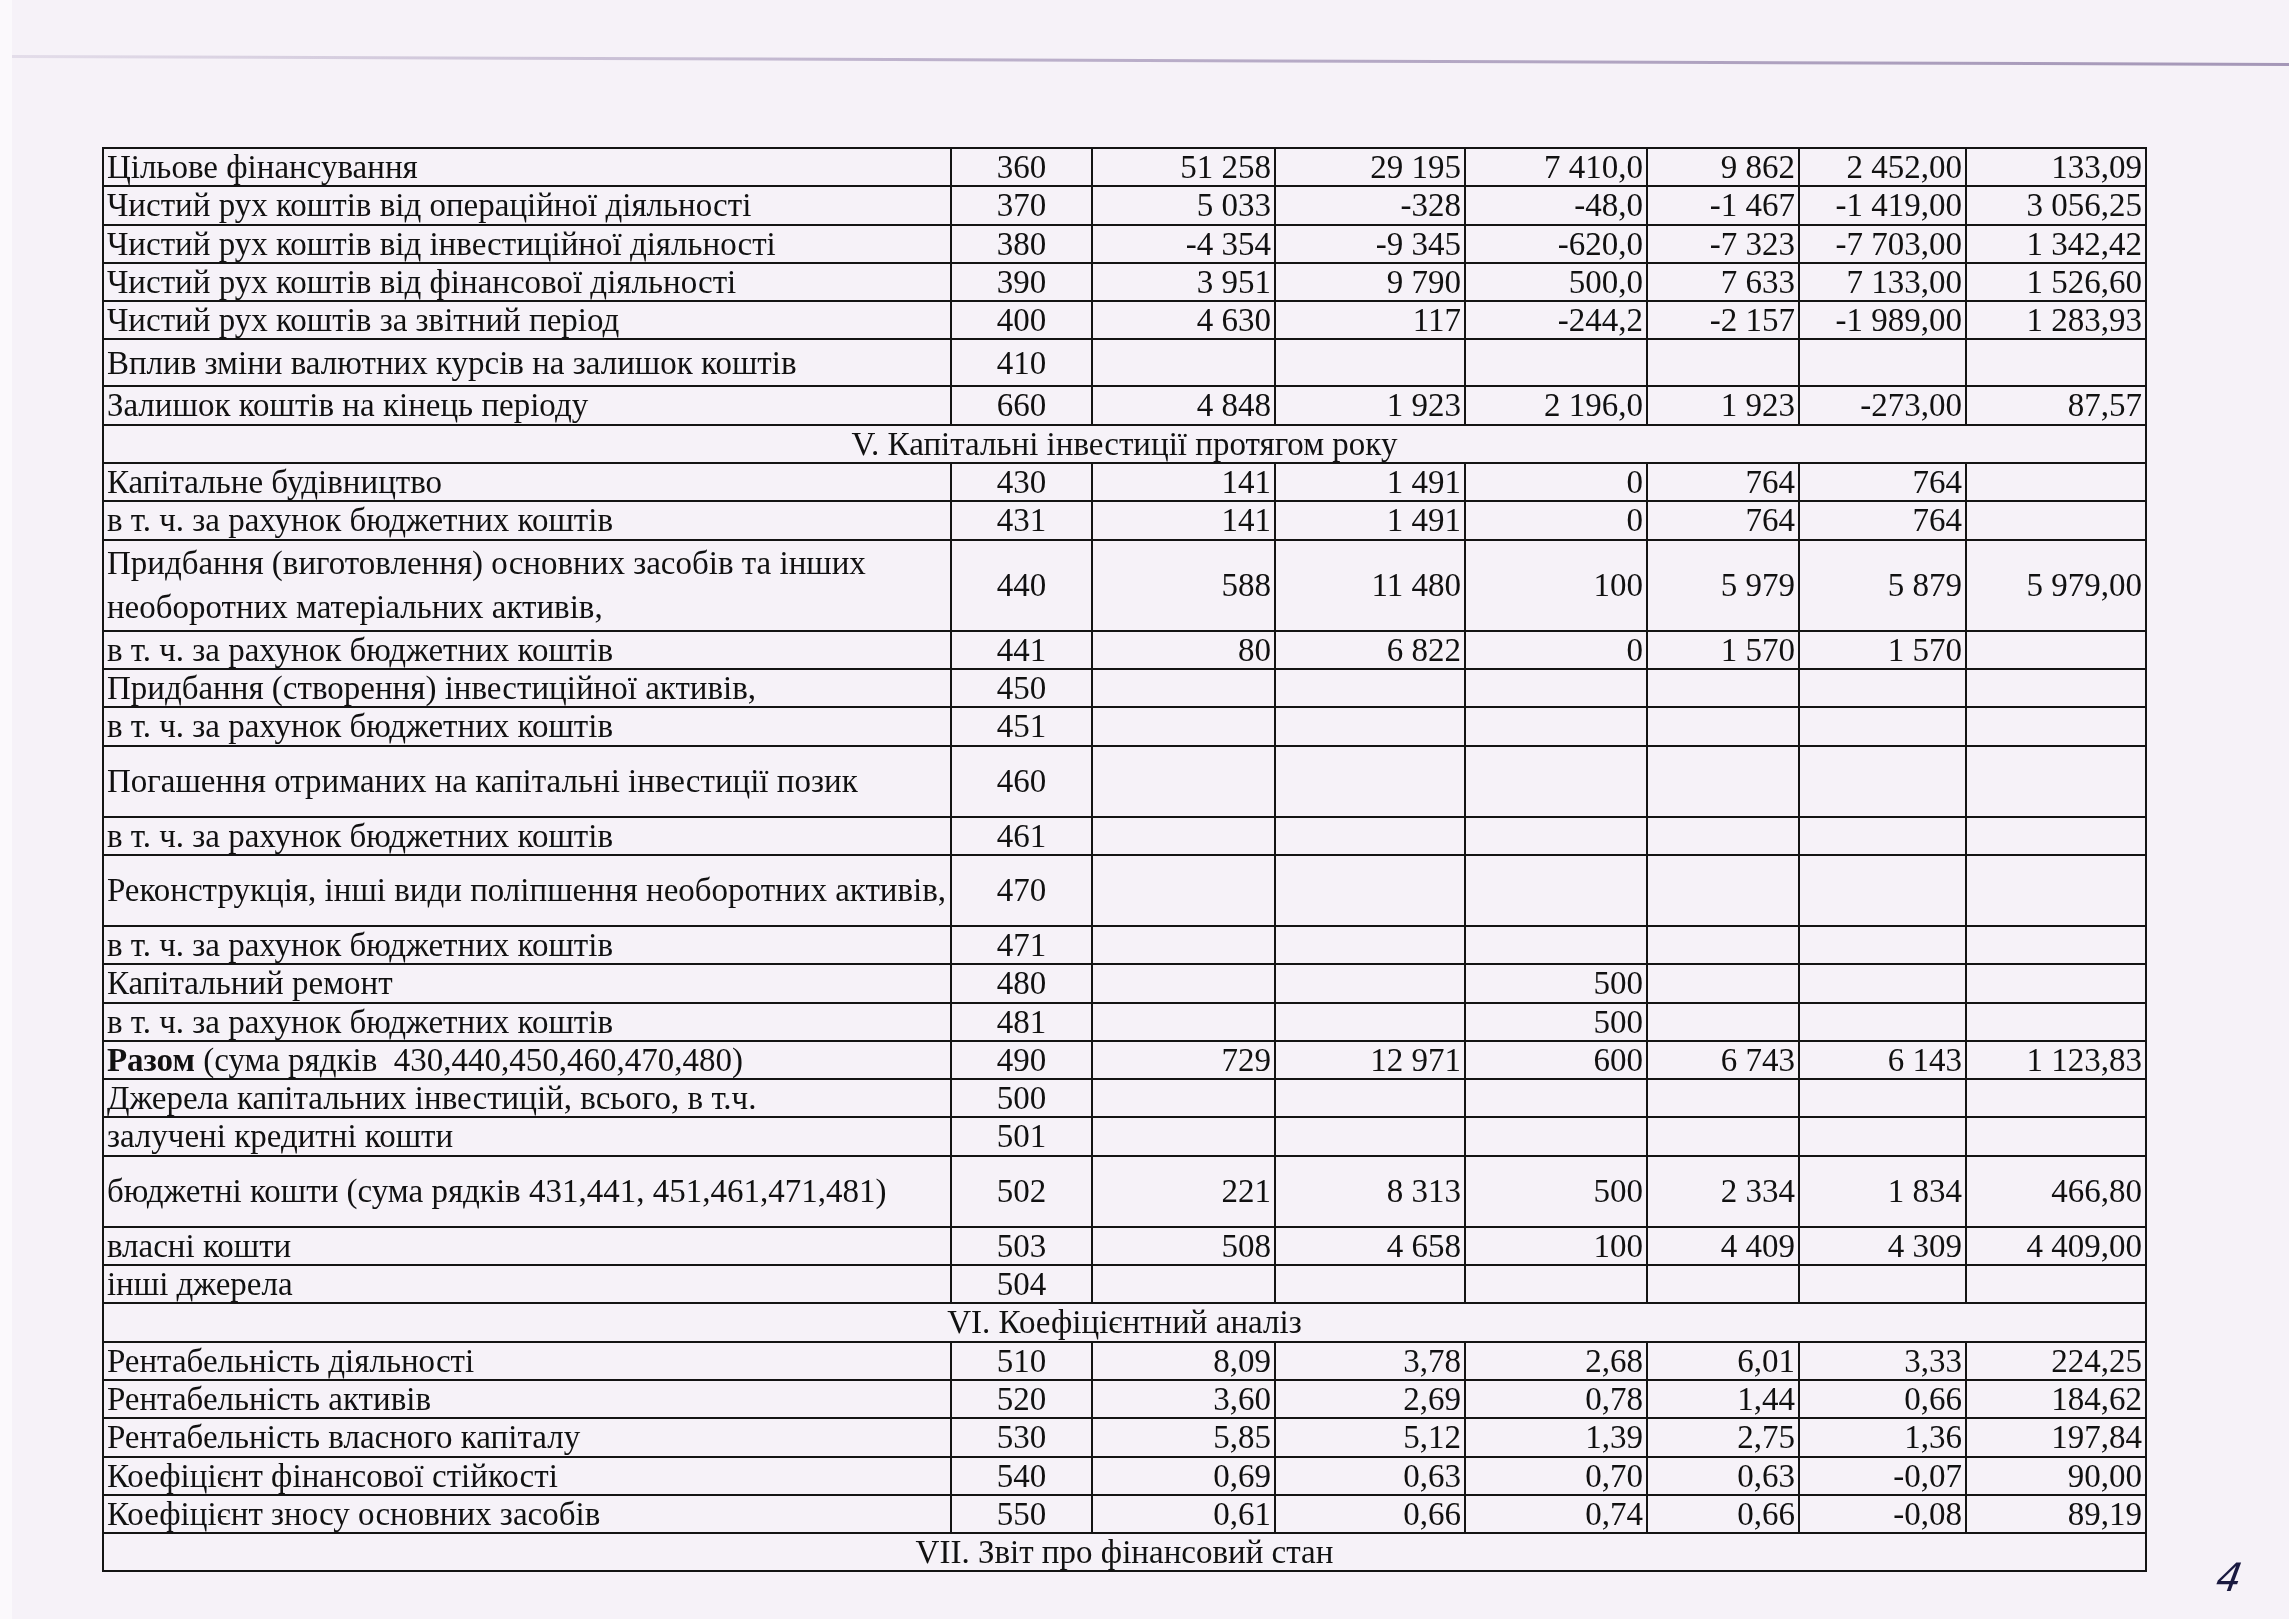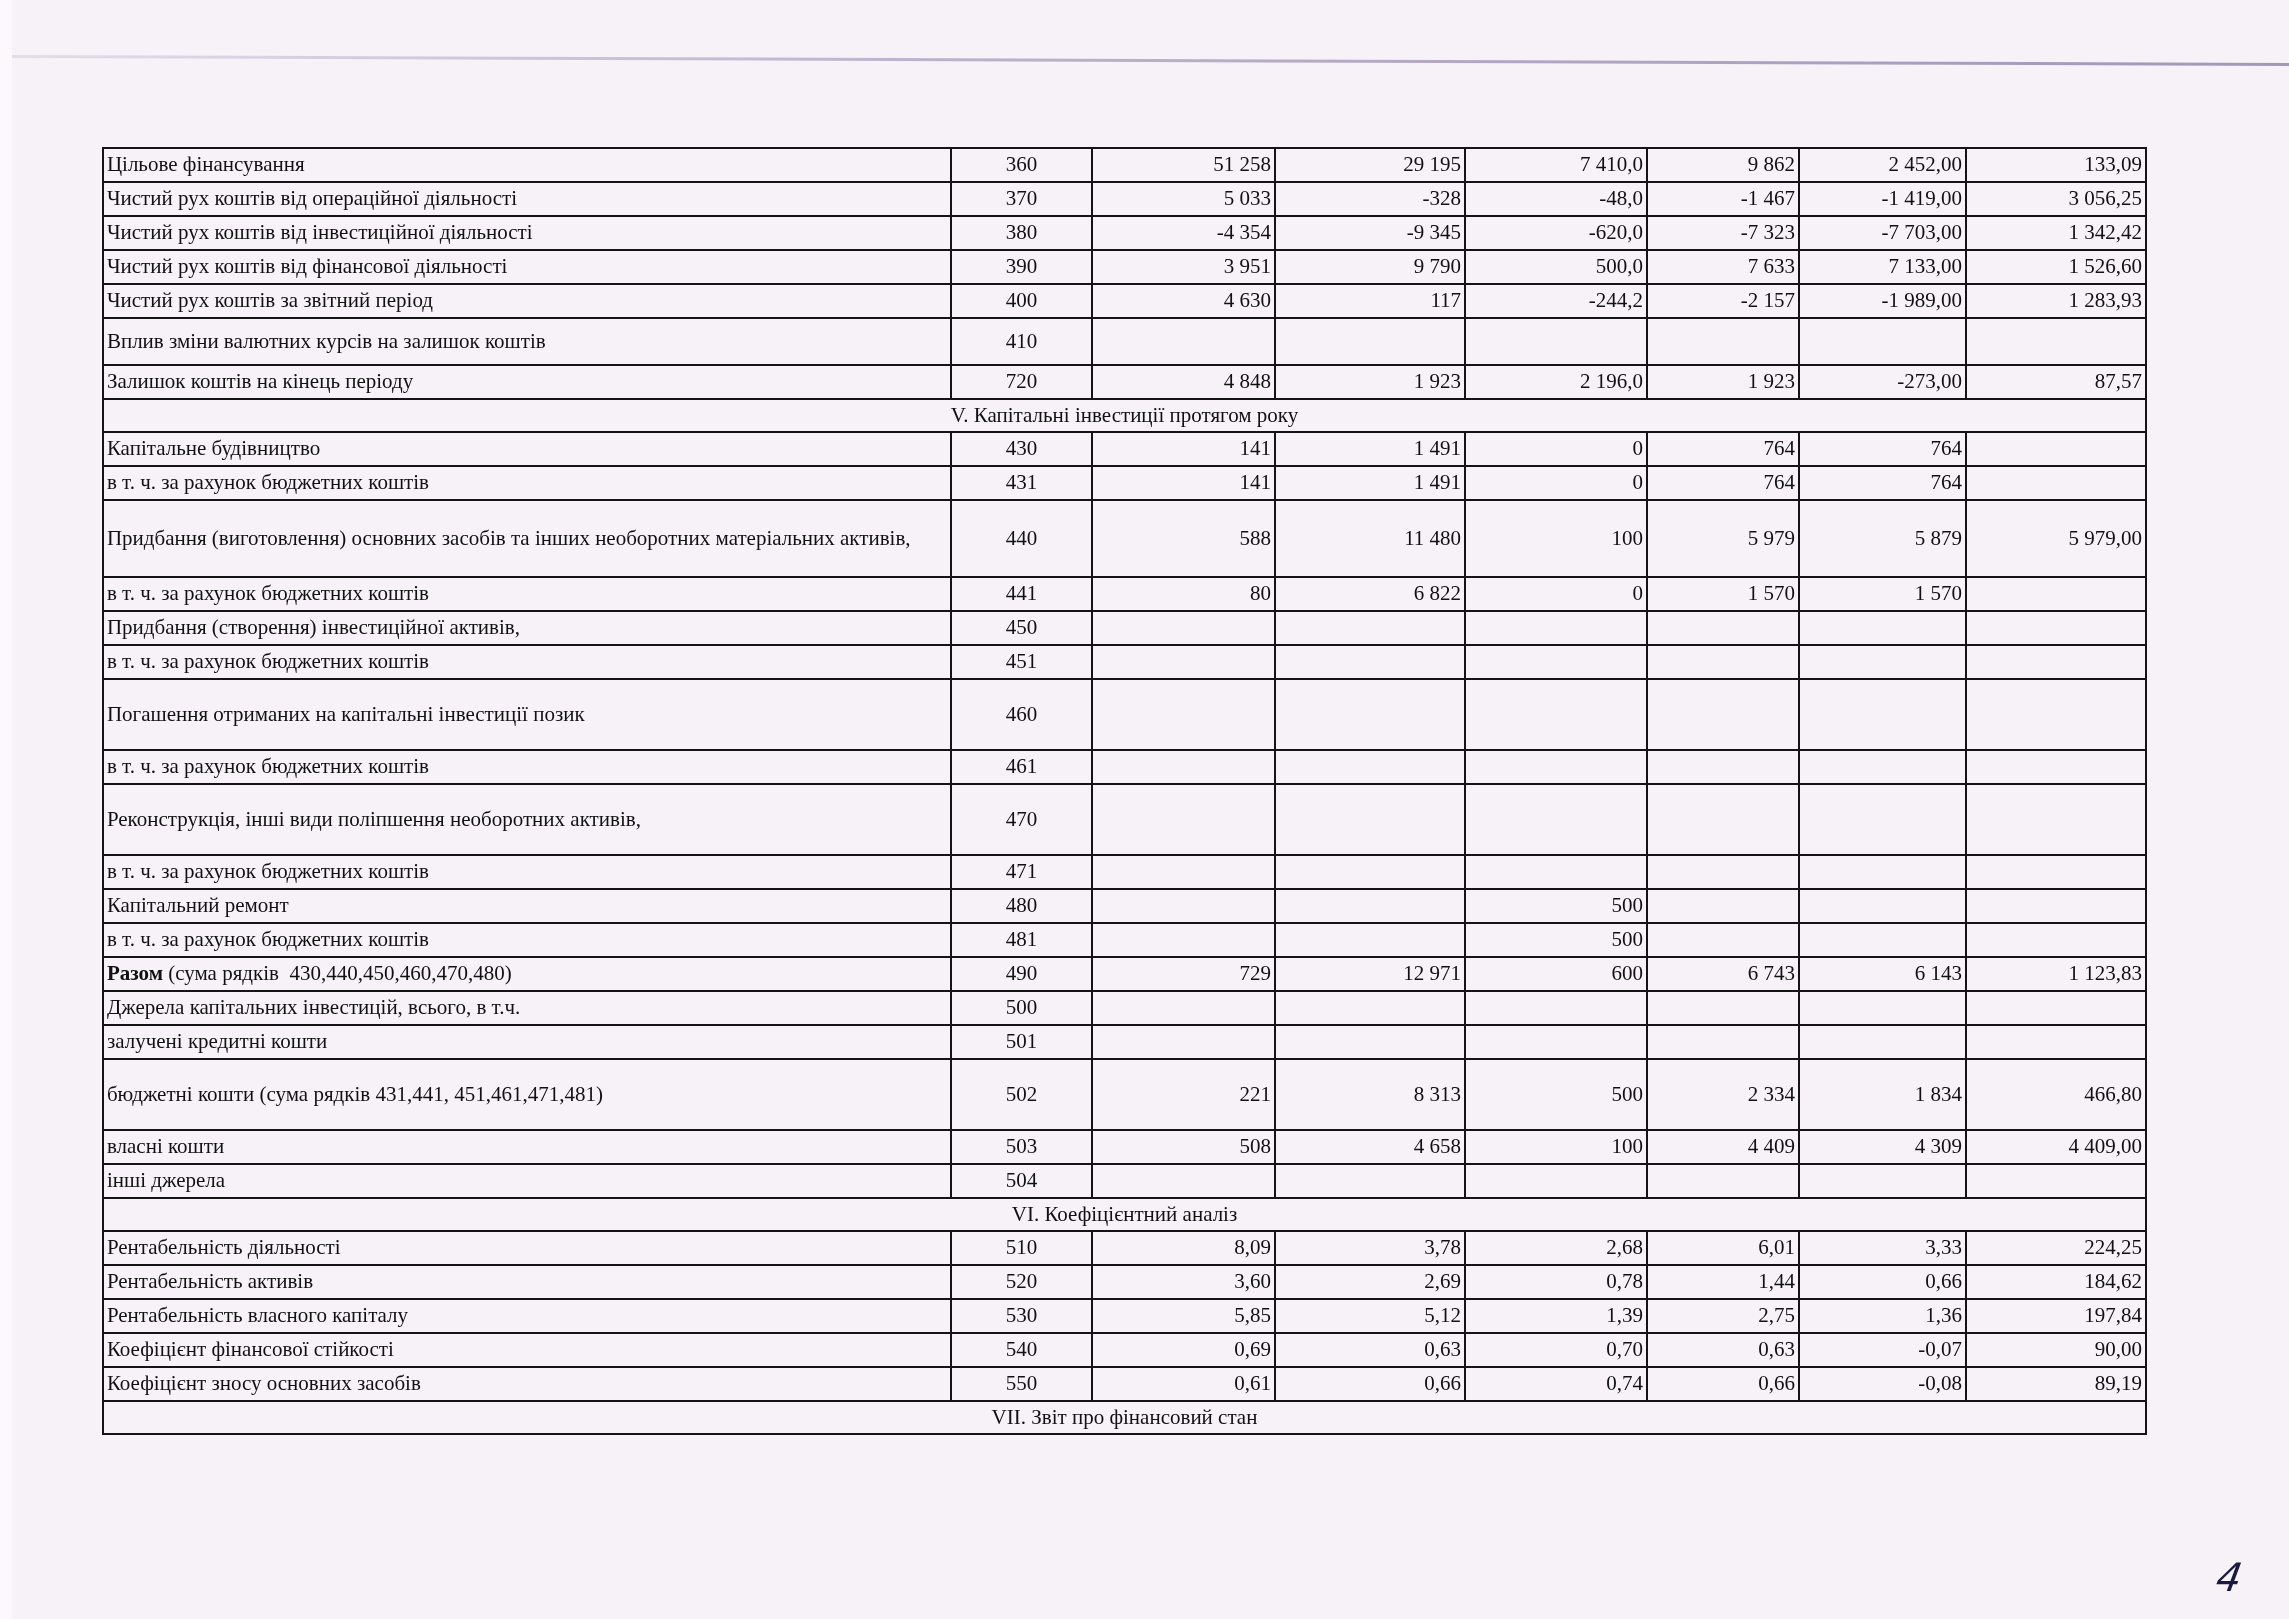--- a/index.html
+++ b/index.html
@@ -19,21 +19,21 @@
   }
   .page-edge {
     position: absolute; left: 0; top: 0; width: 11.8px; height: 1619px; background: #fbf9fc;
   }
   table.report {
     position: absolute;
     left: 102px; top: 147px;
     width: 2044px;
     border-collapse: collapse;
     table-layout: fixed;
-    font-size: 21px;
+    font-size: 33px;
     line-height: 1.1;
   }
   table.report td {
     border: 2px solid #141414;
     padding: 0 3.9px;
     height: 32px;
     vertical-align: middle;
     white-space: nowrap;
     overflow: hidden;
   }
@@ -128,21 +128,21 @@
         <td class="code">410</td>
         <td class="num"></td>
         <td class="num"></td>
         <td class="num"></td>
         <td class="num"></td>
         <td class="num"></td>
         <td class="num"></td>
       </tr>
       <tr>
         <td class="name">Залишок коштів на кінець  періоду</td>
-        <td class="code">720</td>
+        <td class="code">660</td>
         <td class="num">4 848</td>
         <td class="num">1 923</td>
         <td class="num">2 196,0</td>
         <td class="num">1 923</td>
         <td class="num">-273,00</td>
         <td class="num">87,57</td>
       </tr>
       <tr class="section">
         <td colspan="8">V. Капітальні інвестиції протягом року</td>
       </tr>

